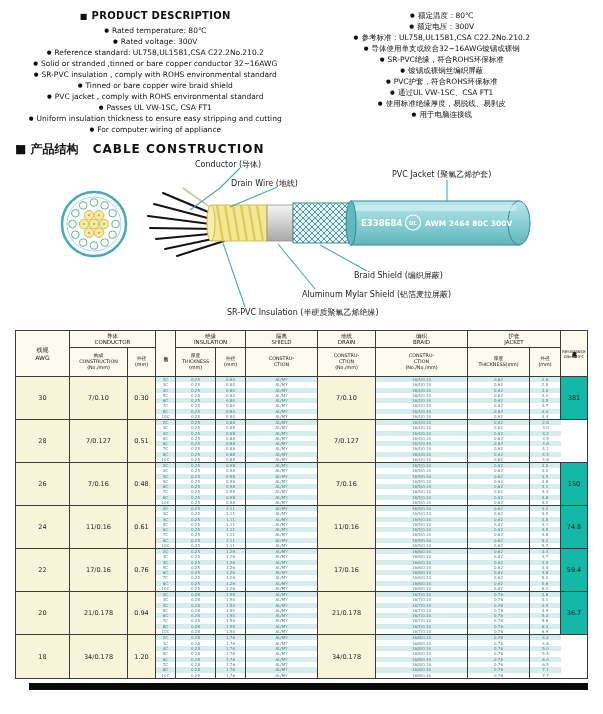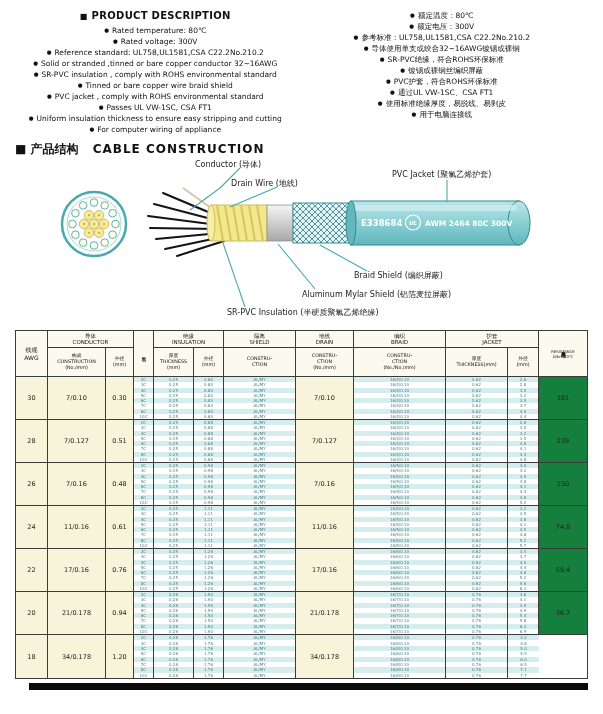--- a/index.html
+++ b/index.html
@@ -33,27 +33,27 @@
   .hcell { display:flex; flex-direction:column; align-items:center; justify-content:center; font-size:4.8px; line-height:5.8px; text-align:center; border-right:1px solid #3b3b3b; overflow:hidden; }
   .hsub .hcell:last-child { border-right:none; }
   .vtext { writing-mode:vertical-rl; text-orientation:upright; font-size:4.6px; letter-spacing:0.5px; }
   .tinyh { font-size:3.8px; line-height:4.6px; }
 
   .trow { display:flex; height:43px; border-bottom:1px solid #3b3b3b; }
   .trow:last-child { border-bottom:none; }
   .cell { border-right:1px solid #3b3b3b; overflow:hidden; }
   .trow .cell:last-child { border-right:none; }
   .solid { display:flex; align-items:center; justify-content:center; background:#f8f4d9; font-size:6.5px; color:#222; }
-  .c-res { background:#15803d; }
+  .c-res { background:#14b8a6; }
   .stripes { display:flex; flex-direction:column; background:#fff; }
   .sl { flex:1 1 auto; display:flex; align-items:center; justify-content:center; font-size:4px; color:#4d7d84; overflow:hidden; white-space:nowrap; }
   .sl.b { background:#d6edee; }
   .sl.a { background:#ffffff; }
 
-  .w-awg{width:32px}.w-cons{width:58px}.w-od{width:28px}.w-core{width:20px}
+  .w-awg{width:54px}.w-cons{width:58px}.w-od{width:28px}.w-core{width:20px}
   .w-it{width:40px}.w-iod{width:30px}.w-sh{width:72px}.w-dr{width:58px}
   .w-br{width:92px}.w-jt{width:62px}.w-jod{width:31px}.w-res{flex:1}
 
   .bottom-bar { height:7px; background:#0b0b0b; margin-top:4px; margin-left:14px; }
 </style>
 </head>
 <body>
 
 <div class="page">
 
@@ -451,21 +451,20 @@
           <div class="cell stripes w-jod">
             <div class="sl b">2.8</div>
             <div class="sl a">3.0</div>
             <div class="sl b">3.2</div>
             <div class="sl a">3.5</div>
             <div class="sl b">3.8</div>
             <div class="sl a">4.1</div>
             <div class="sl b">4.4</div>
             <div class="sl a">4.8</div>
           </div>
-          <div class="cell solid w-res c-res">239</div>
         </div>
         <div class="trow">
           <div class="cell solid w-awg">26</div>
           <div class="cell solid w-cons">7/0.16</div>
           <div class="cell solid w-od">0.48</div>
           <div class="cell stripes w-core">
             <div class="sl b">2C</div>
             <div class="sl a">3C</div>
             <div class="sl b">4C</div>
             <div class="sl a">5C</div>

